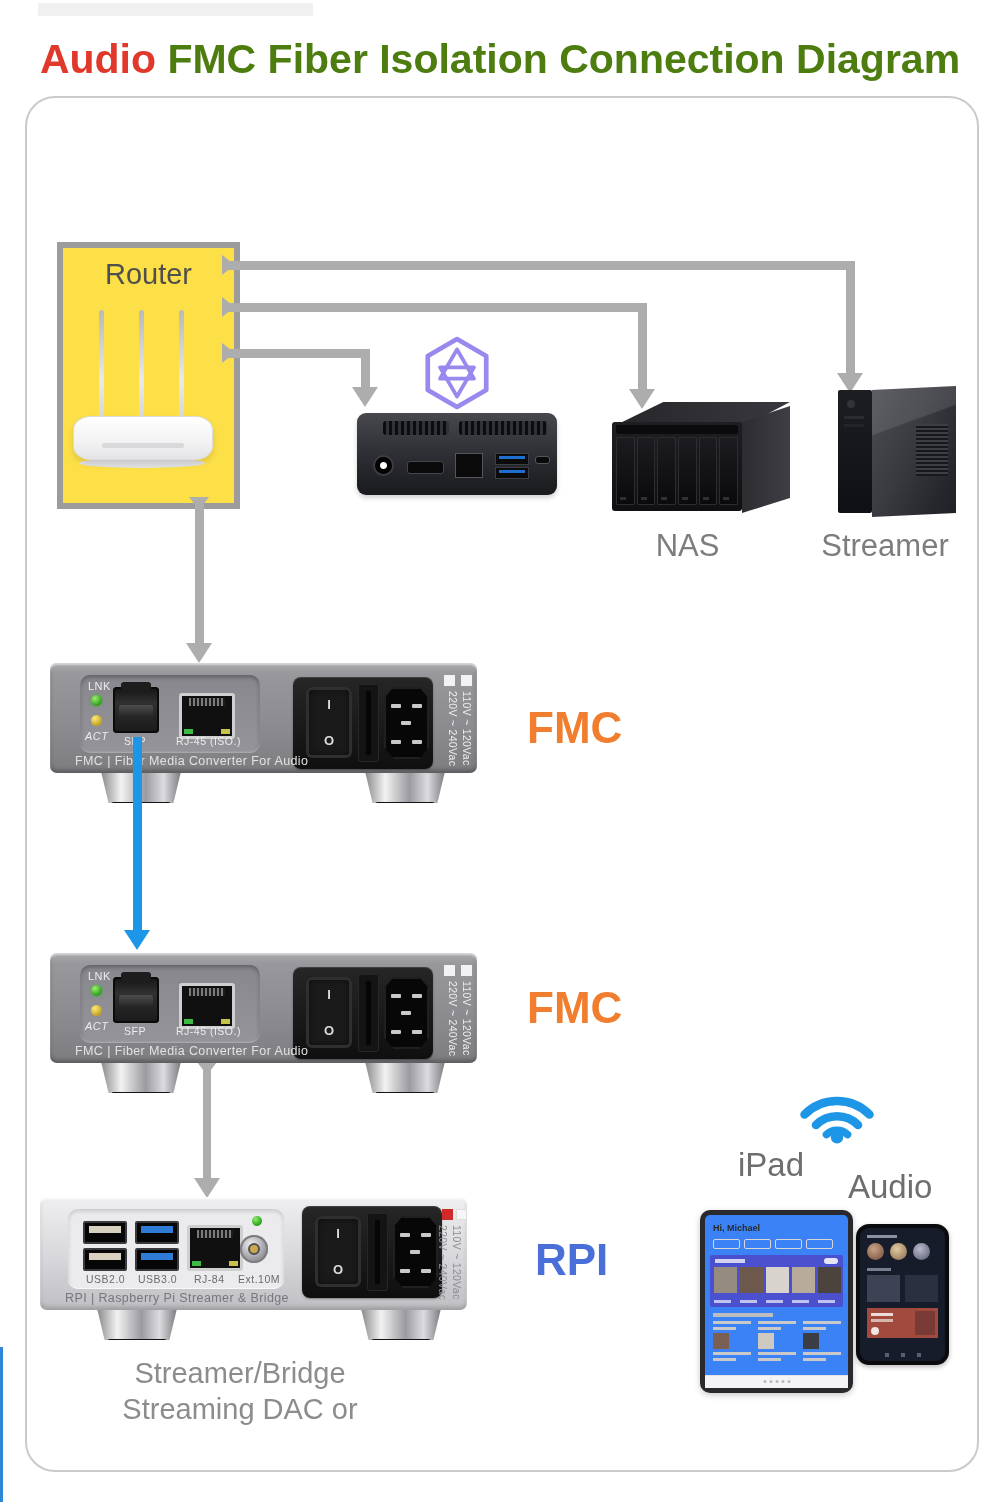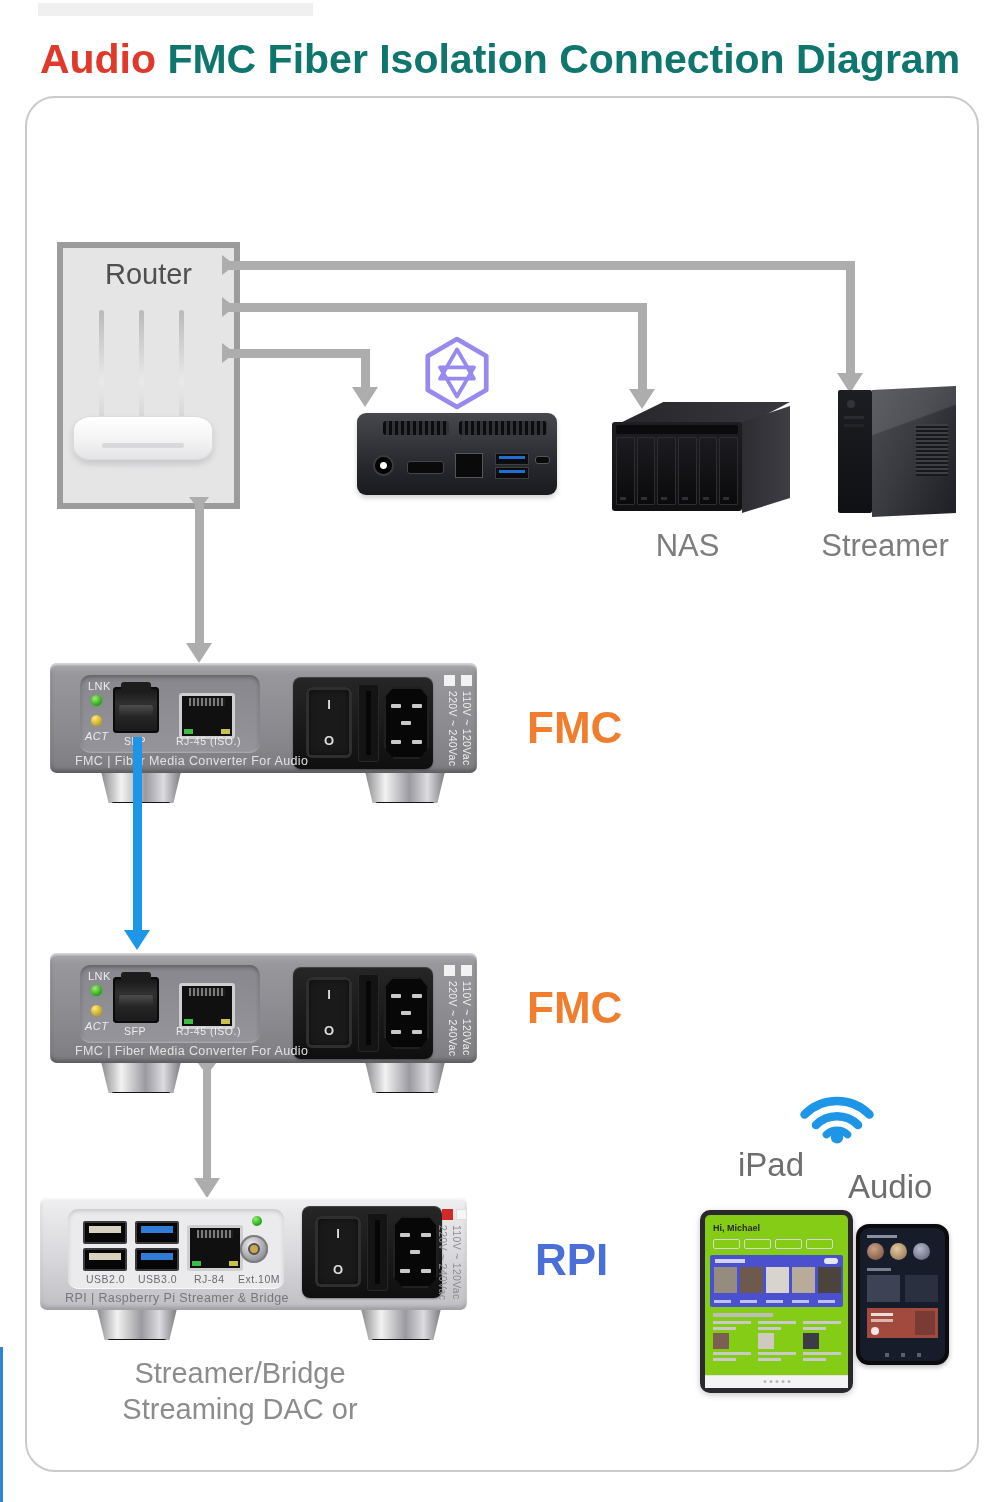--- a/index.html
+++ b/index.html
@@ -3,28 +3,28 @@
 <meta charset="utf-8">
 <style>
   html,body{margin:0;padding:0;background:#fff;}
   #stage{position:relative;width:1000px;height:1502px;background:#ffffff;overflow:hidden;
          font-family:"Liberation Sans",sans-serif;}
   .abs{position:absolute;}
 
   
   .title{left:0;top:36px;width:1000px;text-align:center;font-size:41px;font-weight:bold;letter-spacing:0;}
   .title .t-red{color:#E0392B;}
-  .title .t-blue{color:#0f766e;margin-top:40px;}
+  .title .t-blue{color:#4d7c0f;margin-top:40px;}
   .tl-artifact{left:38px;top:3px;width:275px;height:13px;background:#f1f0f1;}
 
   
   .frame{left:25px;top:96px;width:950px;height:1372px;border:2px solid #cacaca;border-radius:30px;}
 
   
-  .router-box{left:57px;top:242px;width:171px;height:255px;border:6px solid #9c9c9c;background:#e5e5e5;}
+  .router-box{left:57px;top:242px;width:171px;height:255px;border:6px solid #9c9c9c;background:#fde047;}
   .router-label{left:0;top:10px;width:100%;text-align:center;font-size:29px;color:#4f4f4f;}
   .antenna{width:5px;height:118px;top:62px;background:linear-gradient(180deg,#b9b9b9,#e9e9e9 60%,#d2d2d2);border-radius:3px;}
   .ant1{left:36px}.ant2{left:76px}.ant3{left:116px}
   .router-body{left:10px;top:168px;width:138px;height:42px;background:linear-gradient(180deg,#ffffff,#f2f2f3 60%,#e4e4e6);
                border:1px solid #dcdcde;border-radius:18px/14px;box-shadow:0 4px 6px rgba(0,0,0,.12);}
   .router-strip{left:28px;top:26px;width:82px;height:5px;background:#d9d9db;border-radius:2px;}
   .router-base{left:16px;top:210px;width:126px;height:10px;background:#e3e3e5;border-radius:50%;}
 
   
   .gline{background:#ADADAD;}
@@ -151,21 +151,21 @@
   .bnc{position:absolute;left:200px;top:38px;width:28px;height:28px;border-radius:50%;
        background:radial-gradient(circle at 40% 35%,#f0f0f0,#9a9aa0 60%,#6e6e74);box-shadow:inset 0 0 0 2px #7c7c82;}
   .bnc::after{content:"";position:absolute;left:8px;top:8px;width:8px;height:8px;border-radius:50%;background:#caa84e;border:2px solid #4f4f55;}
   .bnc-led{position:absolute;left:212px;top:19px;width:10px;height:10px;border-radius:50%;
            background:radial-gradient(circle at 35% 30%,#8ef06a,#27a01b 70%);}
   .rlab{position:absolute;top:76px;font-size:10.5px;color:#6a6a70;white-space:nowrap;}
   .rl-usb2{left:46px}.rl-usb3{left:98px}.rl-rj45{left:154px}.rl-ext{left:198px}
 
   
   .dac-caption{left:60px;top:1355px;width:360px;text-align:center;font-size:29px;line-height:36px;color:#8c8c8c;}
-  .ipad{left:700px;top:1210px;width:143px;height:173px;background:#84cc16;border:5px solid #2a2a2e;border-radius:10px;
+  .ipad{left:700px;top:1210px;width:143px;height:173px;background:#3b82f6;border:5px solid #2a2a2e;border-radius:10px;
         box-shadow:0 2px 6px rgba(0,0,0,.22);}
   .ip-greet{position:absolute;left:8px;top:8px;font-size:9px;font-weight:bold;color:#2b2b2b;}
   .ip-pills{position:absolute;left:8px;top:24px;display:flex;gap:4px;}
   .ip-pill{width:25px;height:8px;border:1px solid #d7d7d7;border-radius:2px;}
   .ip-banner{position:absolute;left:5px;top:40px;width:133px;height:52px;background:#4b50cf;border-radius:2px;}
   .ip-banner-bar{position:absolute;left:5px;top:4px;width:30px;height:4px;background:rgba(255,255,255,.75);}
   .ip-banner-pill{position:absolute;right:5px;top:3px;width:14px;height:6px;border-radius:3px;background:rgba(255,255,255,.85);}
   .ip-thumbs{position:absolute;left:4px;top:12px;display:flex;gap:3px;}
   .ip-thumb{width:23px;height:26px;}
   .ip-cap{position:absolute;left:4px;bottom:4px;display:flex;gap:9px;}

